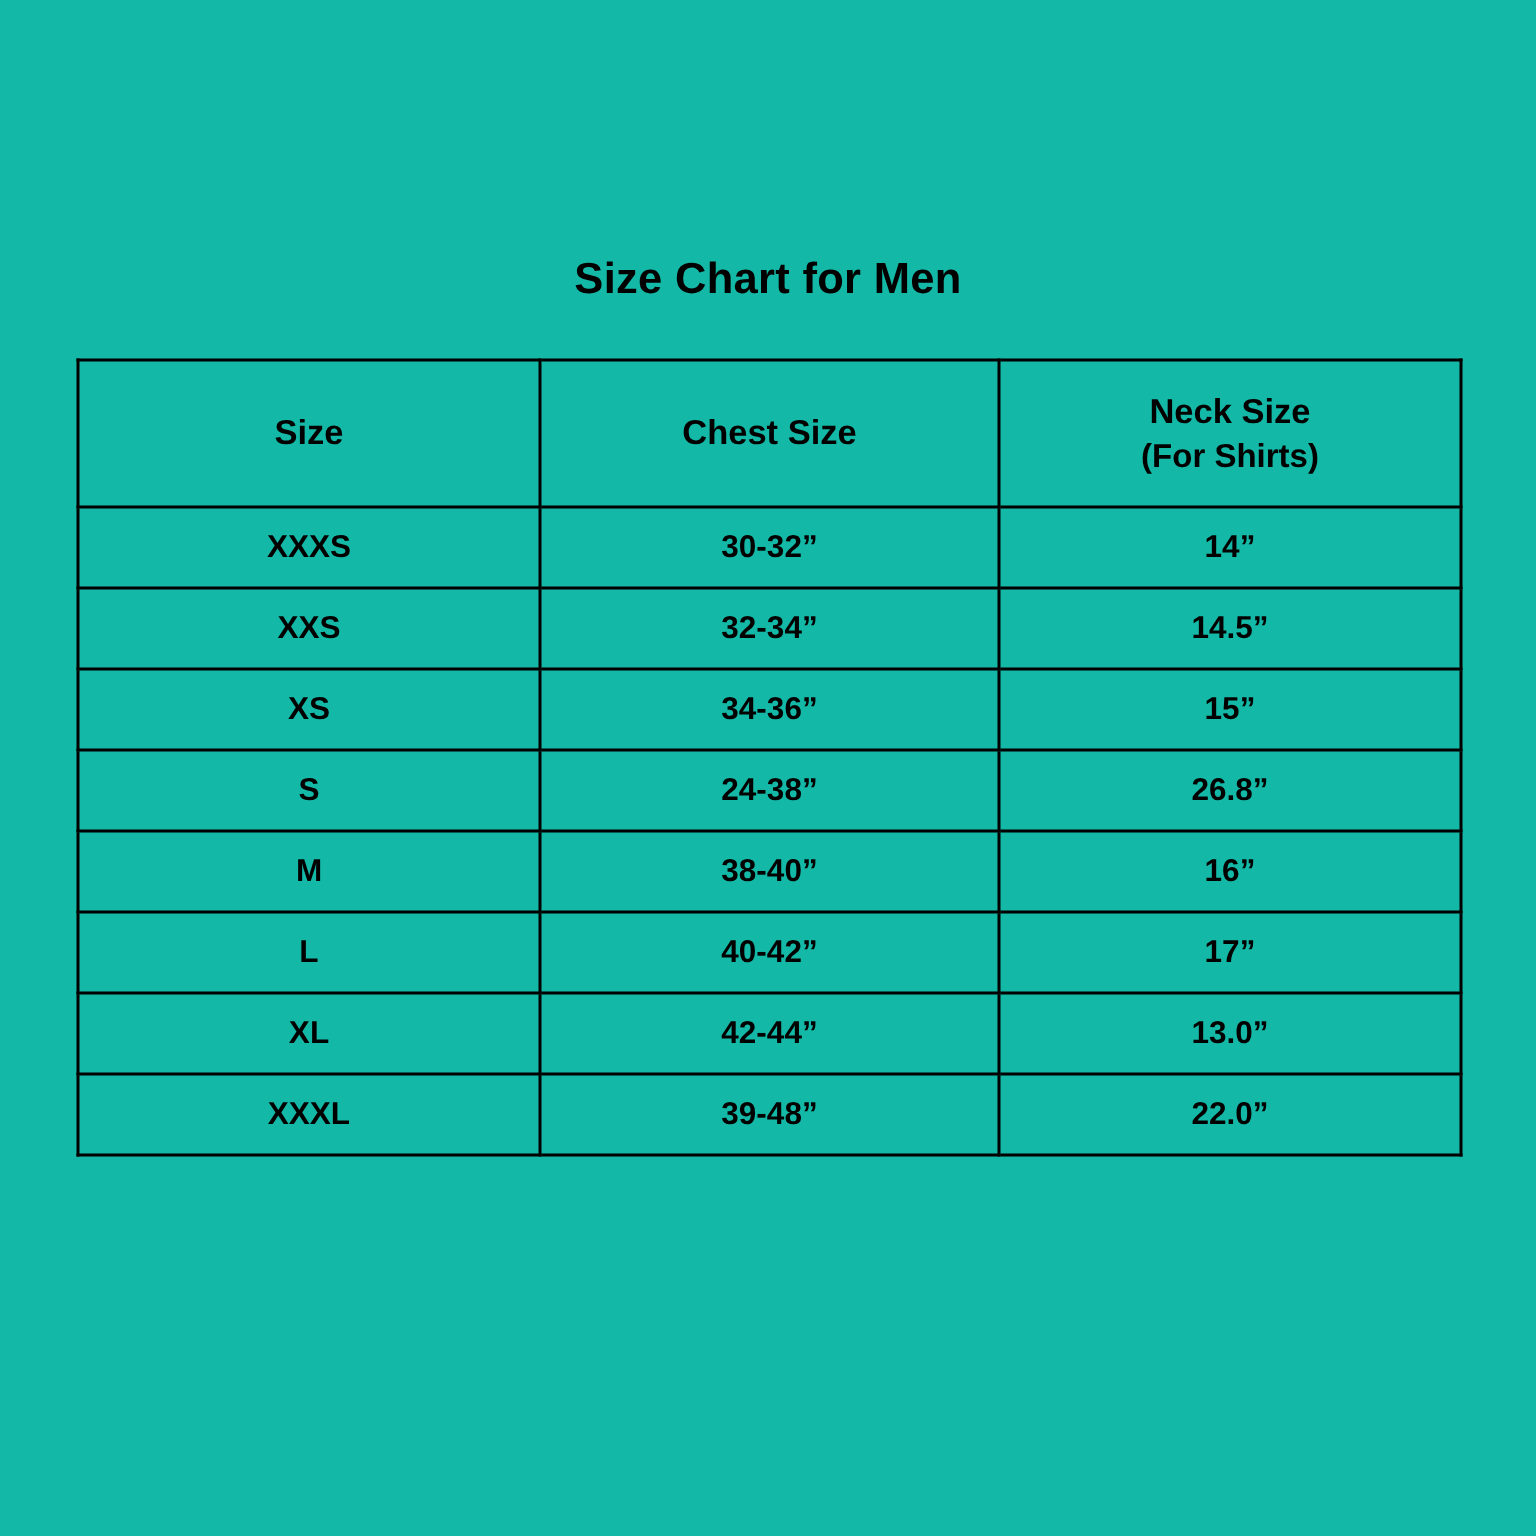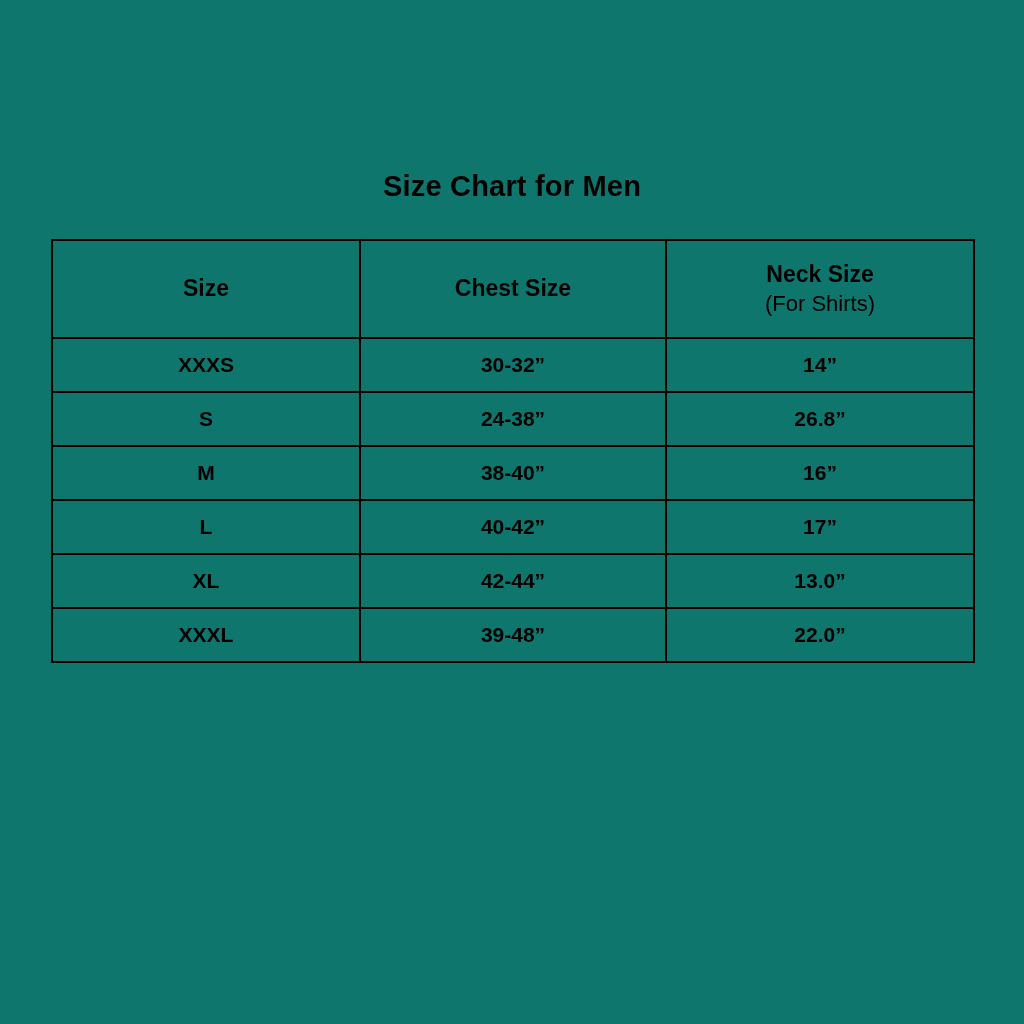--- a/index.html
+++ b/index.html
@@ -14,21 +14,21 @@
     color: #000000;
     position: relative;
     overflow: hidden;
   }
   .page {
     position: absolute;
     left: 0;
     top: 0;
     width: 1024px;
     height: 1024px;
-    background: #0f766e;
+    background: #14b8a6;
   }
   .chart-title {
     position: absolute;
     left: 0;
     top: 170px;
     width: 1024px;
     text-align: center;
     font-size: 29px;
     font-weight: bold;
     letter-spacing: 0.2px;
@@ -61,21 +61,21 @@
   }
   table.size-chart tbody td {
     height: 52px;
   }
   col.c1 { width: 308px; }
   col.c2 { width: 306px; }
   col.c3 { width: 308px; }
   .hdr-sub {
     display: block;
     font-size: 22px;
-    font-weight: normal;
+    font-weight: bold;
   }
 </style>
 </head>
 <body>
 
 <div class="page">
 
   <div class="chart-title">Size Chart for Men</div>
 
   <div class="table-wrap">
@@ -99,20 +99,30 @@
           </th>
         </tr>
       </thead>
       <tbody>
         <tr>
           <td>XXXS</td>
           <td>30-32”</td>
           <td>14”</td>
         </tr>
         <tr>
+          <td>XXS</td>
+          <td>32-34”</td>
+          <td>14.5”</td>
+        </tr>
+        <tr>
+          <td>XS</td>
+          <td>34-36”</td>
+          <td>15”</td>
+        </tr>
+        <tr>
           <td>S</td>
           <td>24-38”</td>
           <td>26.8”</td>
         </tr>
         <tr>
           <td>M</td>
           <td>38-40”</td>
           <td>16”</td>
         </tr>
         <tr>

